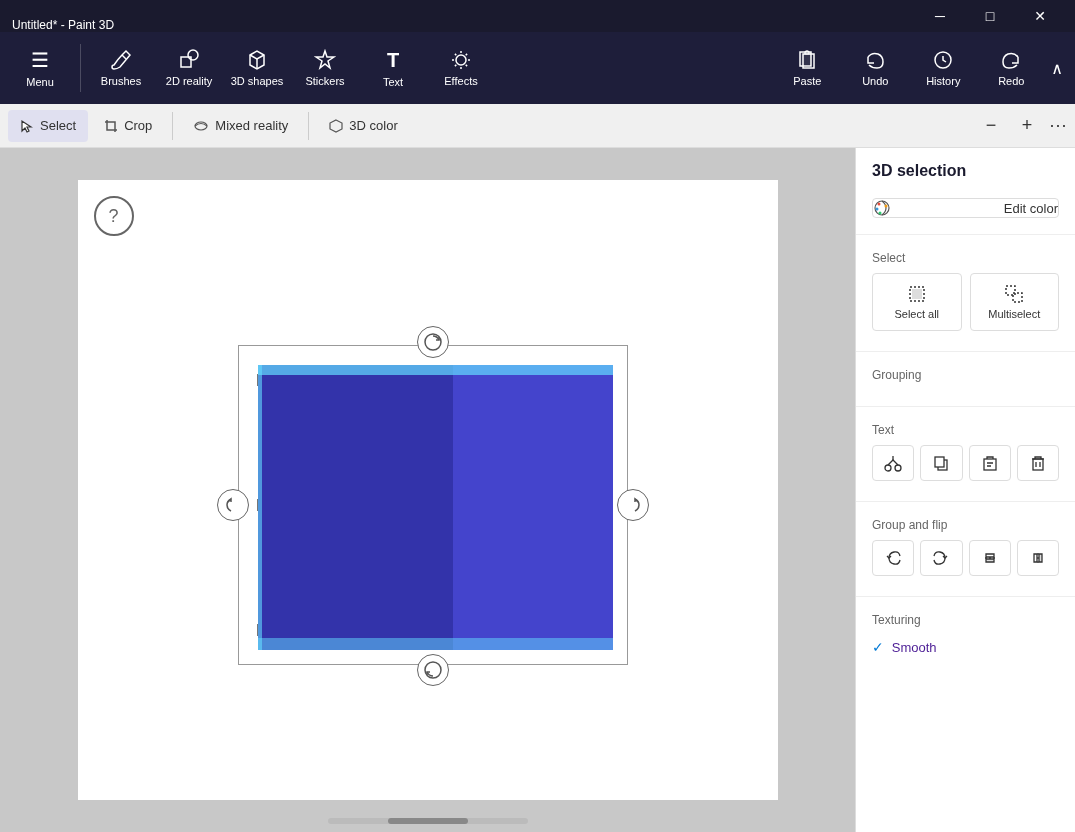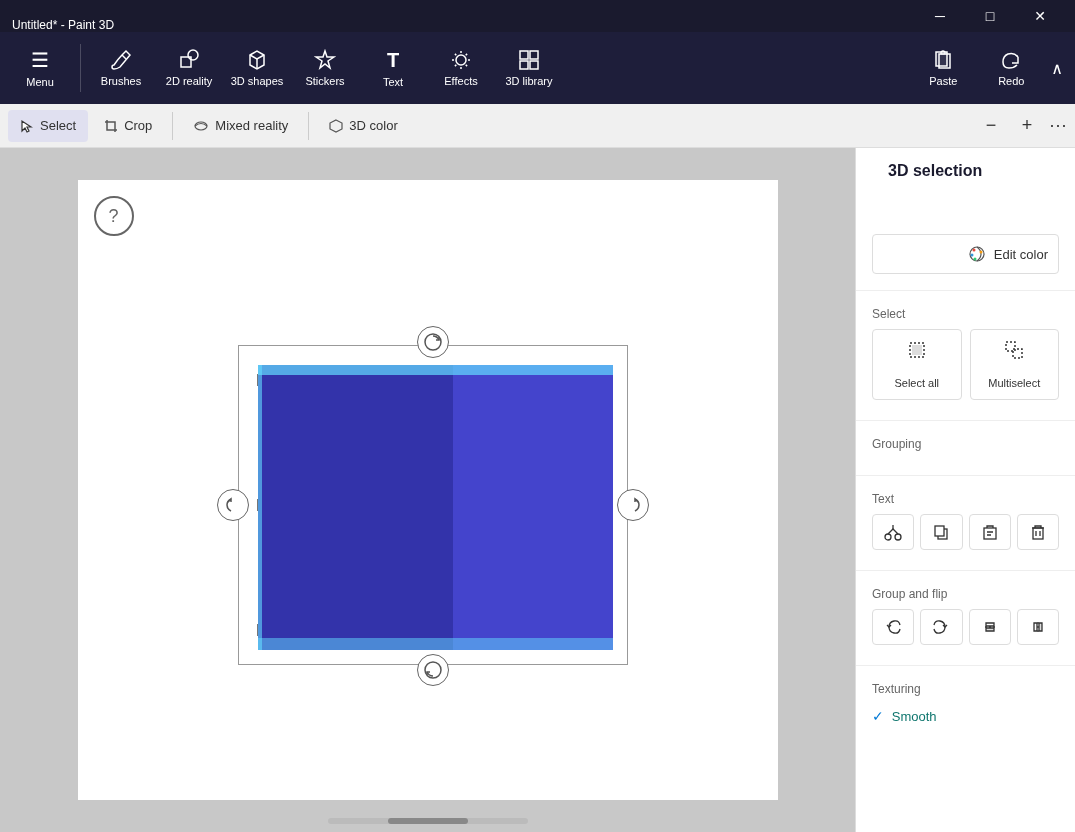--- a/index.html
+++ b/index.html
@@ -226,53 +226,50 @@
       display: flex;
       flex-direction: column;
       overflow-y: auto;
       flex-shrink: 0;
     }
     .panel-title {
       font-size: 16px;
       font-weight: 600;
       padding: 14px 16px 10px;
       color: #1a1a2e;
-      margin-left: 16px;
     }
     .panel-section {
       padding: 8px 16px;
     }
     .panel-section-label {
       font-size: 12px;
       color: #666;
       margin-bottom: 8px;
     }
     .edit-color-btn {
       width: 100%;
-      display: flex; align-items: center; justify-content: flex-end;
+      display: flex; align-items: center; justify-content: space-between;
       gap: 8px;
-      padding: 10px;
       border: 1px solid #ddd;
       border-radius: 4px;
       background: white;
       cursor: pointer;
       font-size: 13px;
       color: #333;
-      margin-top: 36px;
     }
 
     .panel-grid {
       display: grid;
       grid-template-columns: 1fr 1fr;
       gap: 8px;
       margin-bottom: 4px;
     }
     .panel-btn {
       display: flex; flex-direction: column; align-items: center; justify-content: flex-end;
-      gap: 17px;
+      gap: 4px;
       padding: 10px 6px;
       border: 1px solid #ddd;
       border-radius: 4px;
       background: white;
       cursor: pointer;
       font-size: 11px;
       color: #333;
     }
     .panel-btn.disabled { color: #bbb; cursor: default; }
 
@@ -292,21 +289,21 @@
       background: white;
       cursor: pointer;
       font-size: 16px;
     }
 
     .smooth-row {
       display: flex; align-items: center; gap: 8px;
       padding: 4px 0;
     }
     .check-icon { color: #0078d4; font-size: 14px; }
-    .smooth-label { font-size: 13px; color: #0f766e; }
+    .smooth-label { font-size: 13px; color: #4c1d95; }
   </style>
 </head>
 <body>
 
 <div class="title-bar">
   <span class="title-bar-left">Untitled* - Paint 3D</span>
   <div class="title-bar-controls">
     <button class="title-bar-btn">─</button>
     <button class="title-bar-btn">□</button>
     <button class="title-bar-btn close">✕</button>
@@ -351,39 +348,44 @@
     <span class="tb-icon" style="font-weight:bold;font-size:20px;color:white;">T</span>
     <span>Text</span>
   </div>
   <div class="toolbar-item">
     <svg width="22" height="22" viewBox="0 0 22 22" fill="none">
       <circle cx="11" cy="11" r="5" stroke="white" stroke-width="1.5" fill="none"></circle>
       <path d="M11 2 L11 4 M11 18 L11 20 M2 11 L4 11 M18 11 L20 11" stroke="white" stroke-width="1.5"></path>
       <path d="M4.9 4.9 L6.3 6.3 M15.7 15.7 L17.1 17.1 M4.9 17.1 L6.3 15.7 M15.7 6.3 L17.1 4.9" stroke="white" stroke-width="1.5"></path>
     </svg>
     <span>Effects</span>
-  </div>
-  <div class="toolbar-item">
-    <svg width="22" height="22" viewBox="0 0 22 22" fill="none">
-      <rect x="2" y="2" width="8" height="8" stroke="white" stroke-width="1.5" fill="none"></rect>
-      <rect x="12" y="2" width="8" height="8" stroke="white" stroke-width="1.5" fill="none"></rect>
-      <rect x="2" y="12" width="8" height="8" stroke="white" stroke-width="1.5" fill="none"></rect>
-      <rect x="12" y="12" width="8" height="8" stroke="white" stroke-width="1.5" fill="none"></rect>
-    </svg>
-    <span>3D library</span>
   </div>
   <div class="toolbar-spacer"></div>
   <div class="toolbar-right">
     <div class="toolbar-item">
       <svg width="22" height="22" viewBox="0 0 22 22" fill="none">
         <rect x="7" y="5" width="11" height="14" stroke="white" stroke-width="1.5" fill="none"></rect>
         <rect x="4" y="3" width="11" height="14" stroke="white" stroke-width="1.5" fill="white" fill-opacity="0.1"></rect>
         <path d="M9 3 L9 5 L13 5 L13 3 Q11 1 9 3Z" stroke="white" stroke-width="1.2" fill="none"></path>
       </svg>
       <span>Paste</span>
+    </div>
+    <div class="toolbar-item">
+      <svg width="22" height="22" viewBox="0 0 22 22" fill="none">
+        <path d="M4 8 L4 14 L10 14" stroke="white" stroke-width="1.5" fill="none"></path>
+        <path d="M4 8 Q8 3 14 5 Q19 7 19 13 Q19 19 13 19 Q8 19 5 16" stroke="white" stroke-width="1.5" fill="none"></path>
+      </svg>
+      <span>Undo</span>
+    </div>
+    <div class="toolbar-item">
+      <svg width="22" height="22" viewBox="0 0 22 22" fill="none">
+        <circle cx="11" cy="11" r="8" stroke="white" stroke-width="1.5" fill="none"></circle>
+        <path d="M11 7 L11 11 L14 13" stroke="white" stroke-width="1.5"></path>
+      </svg>
+      <span>History</span>
     </div>
     <div class="toolbar-item">
       <svg width="22" height="22" viewBox="0 0 22 22" fill="none">
         <path d="M18 8 L18 14 L12 14" stroke="white" stroke-width="1.5" fill="none"></path>
         <path d="M18 8 Q14 3 8 5 Q3 7 3 13 Q3 19 9 19 Q14 19 17 16" stroke="white" stroke-width="1.5" fill="none"></path>
       </svg>
       <span>Redo</span>
     </div>
     <button class="chevron-btn">∧</button>
   </div>

